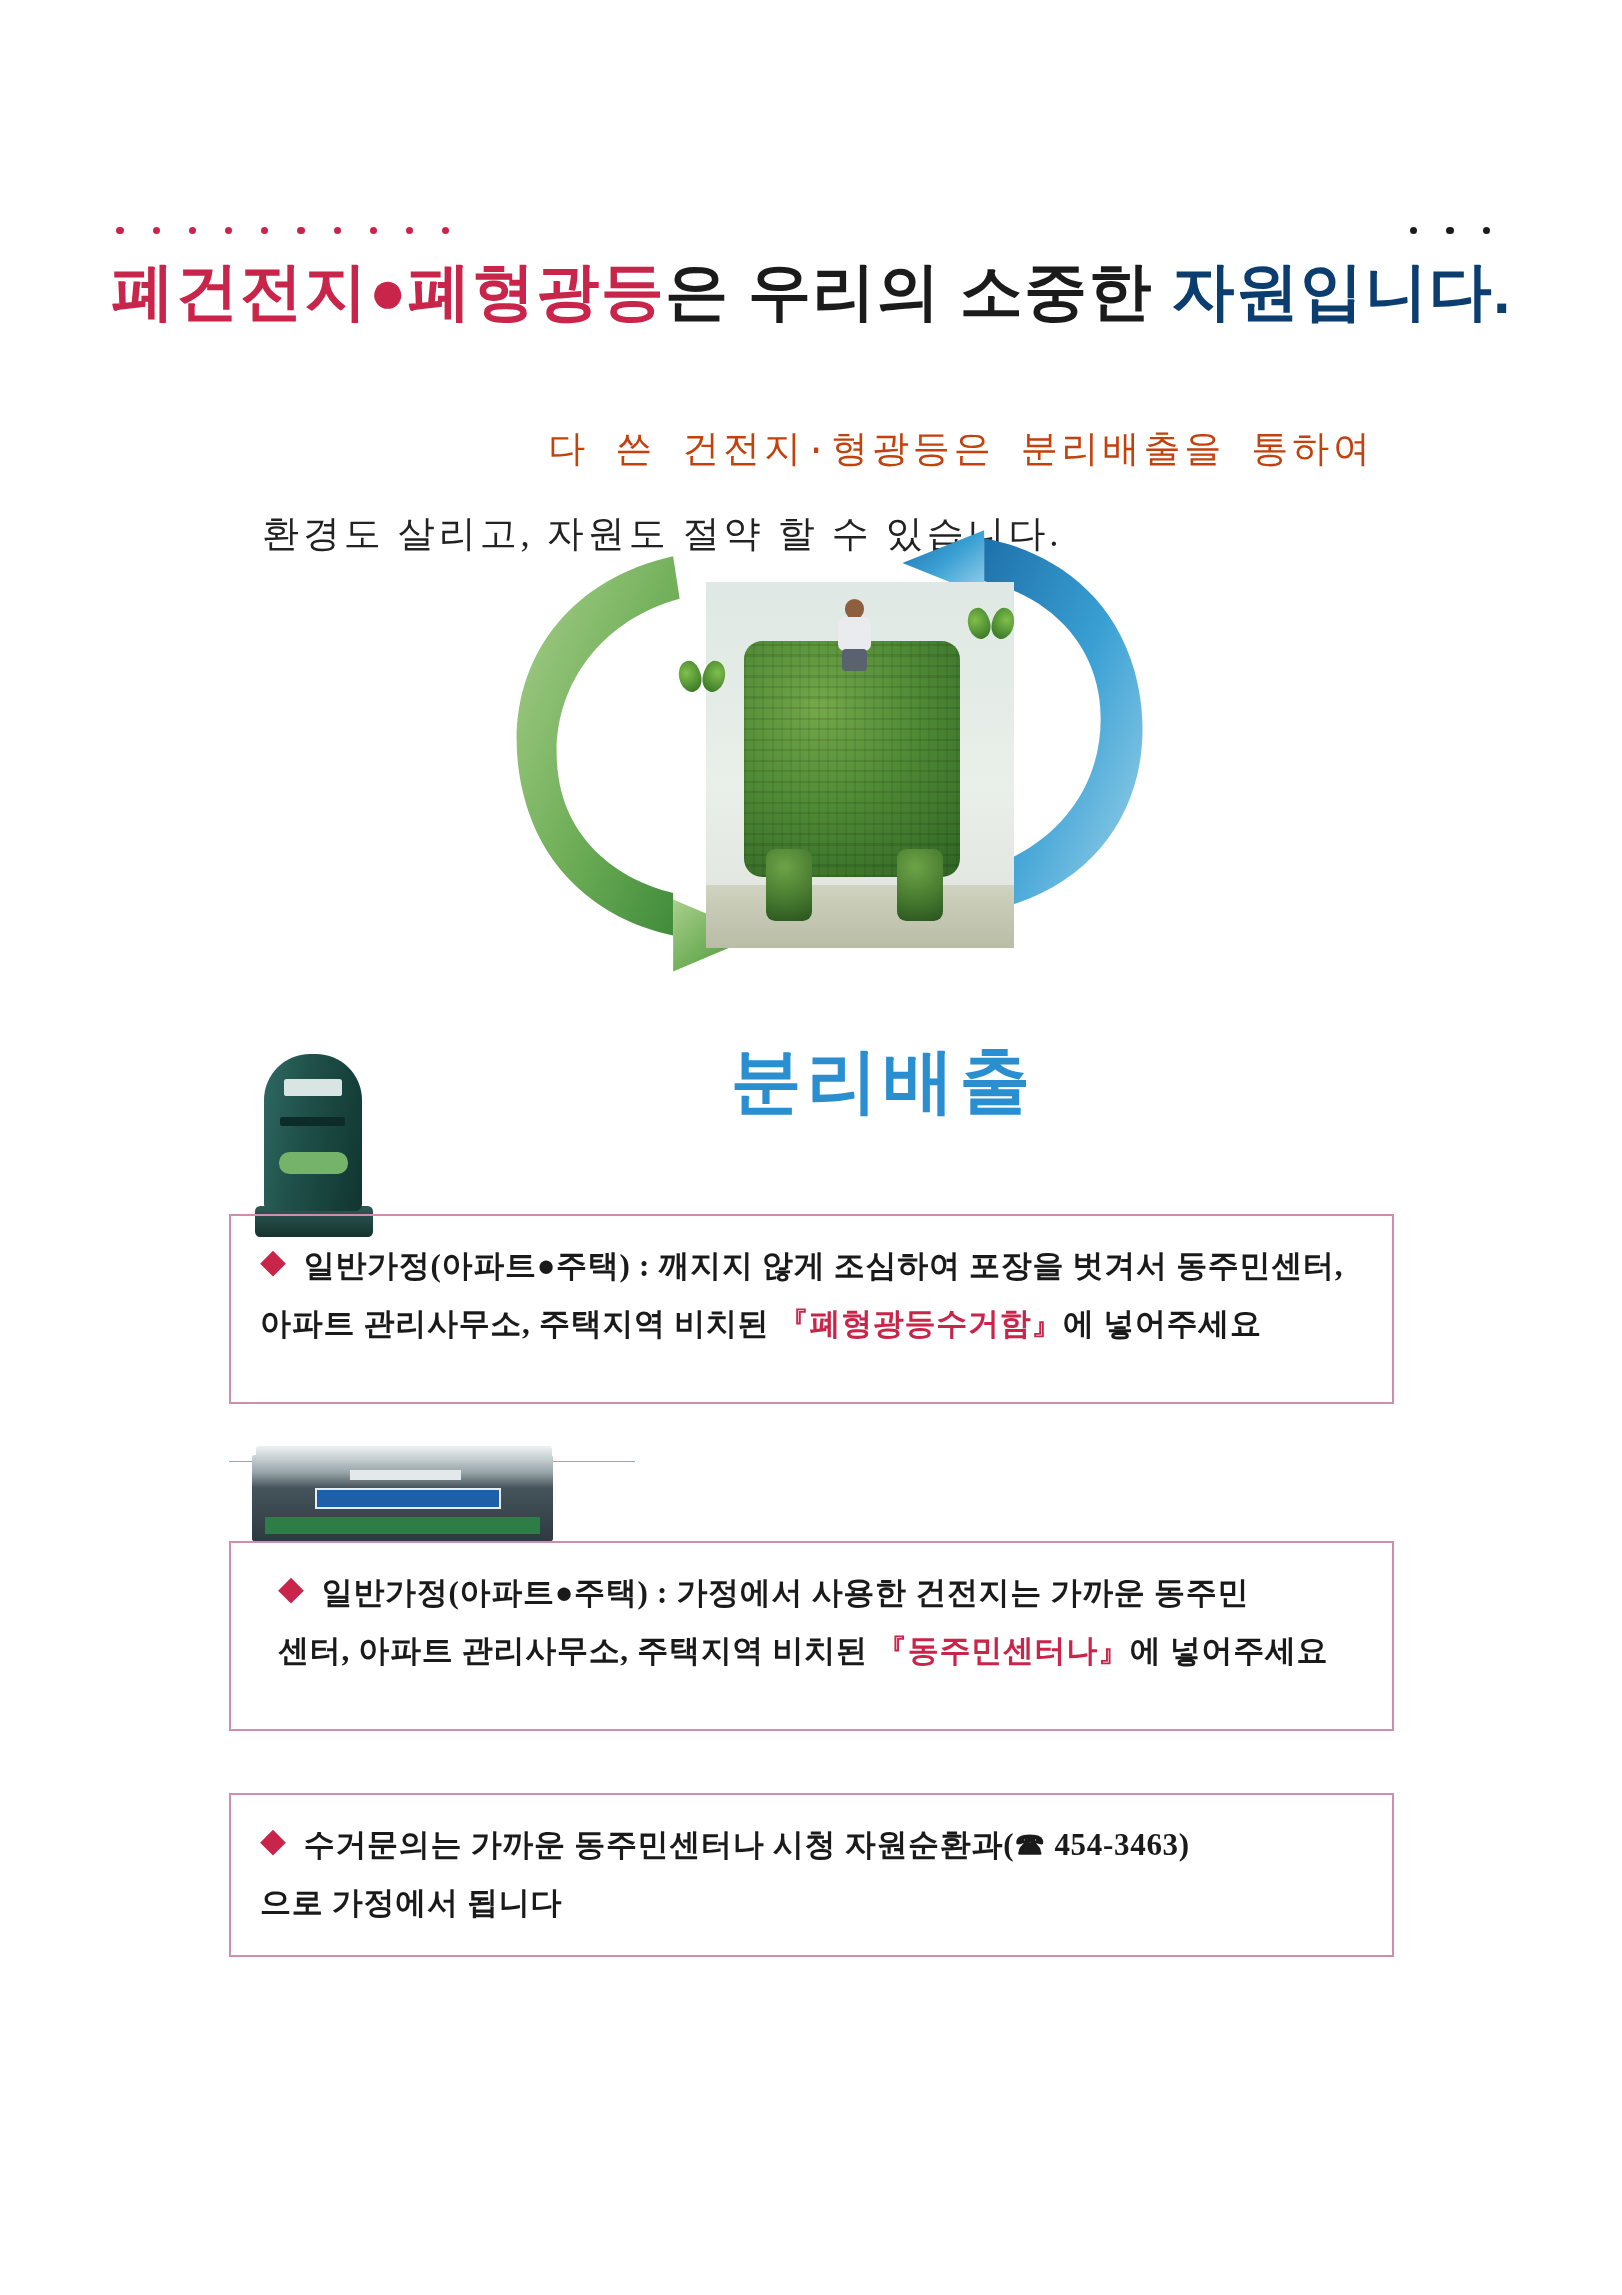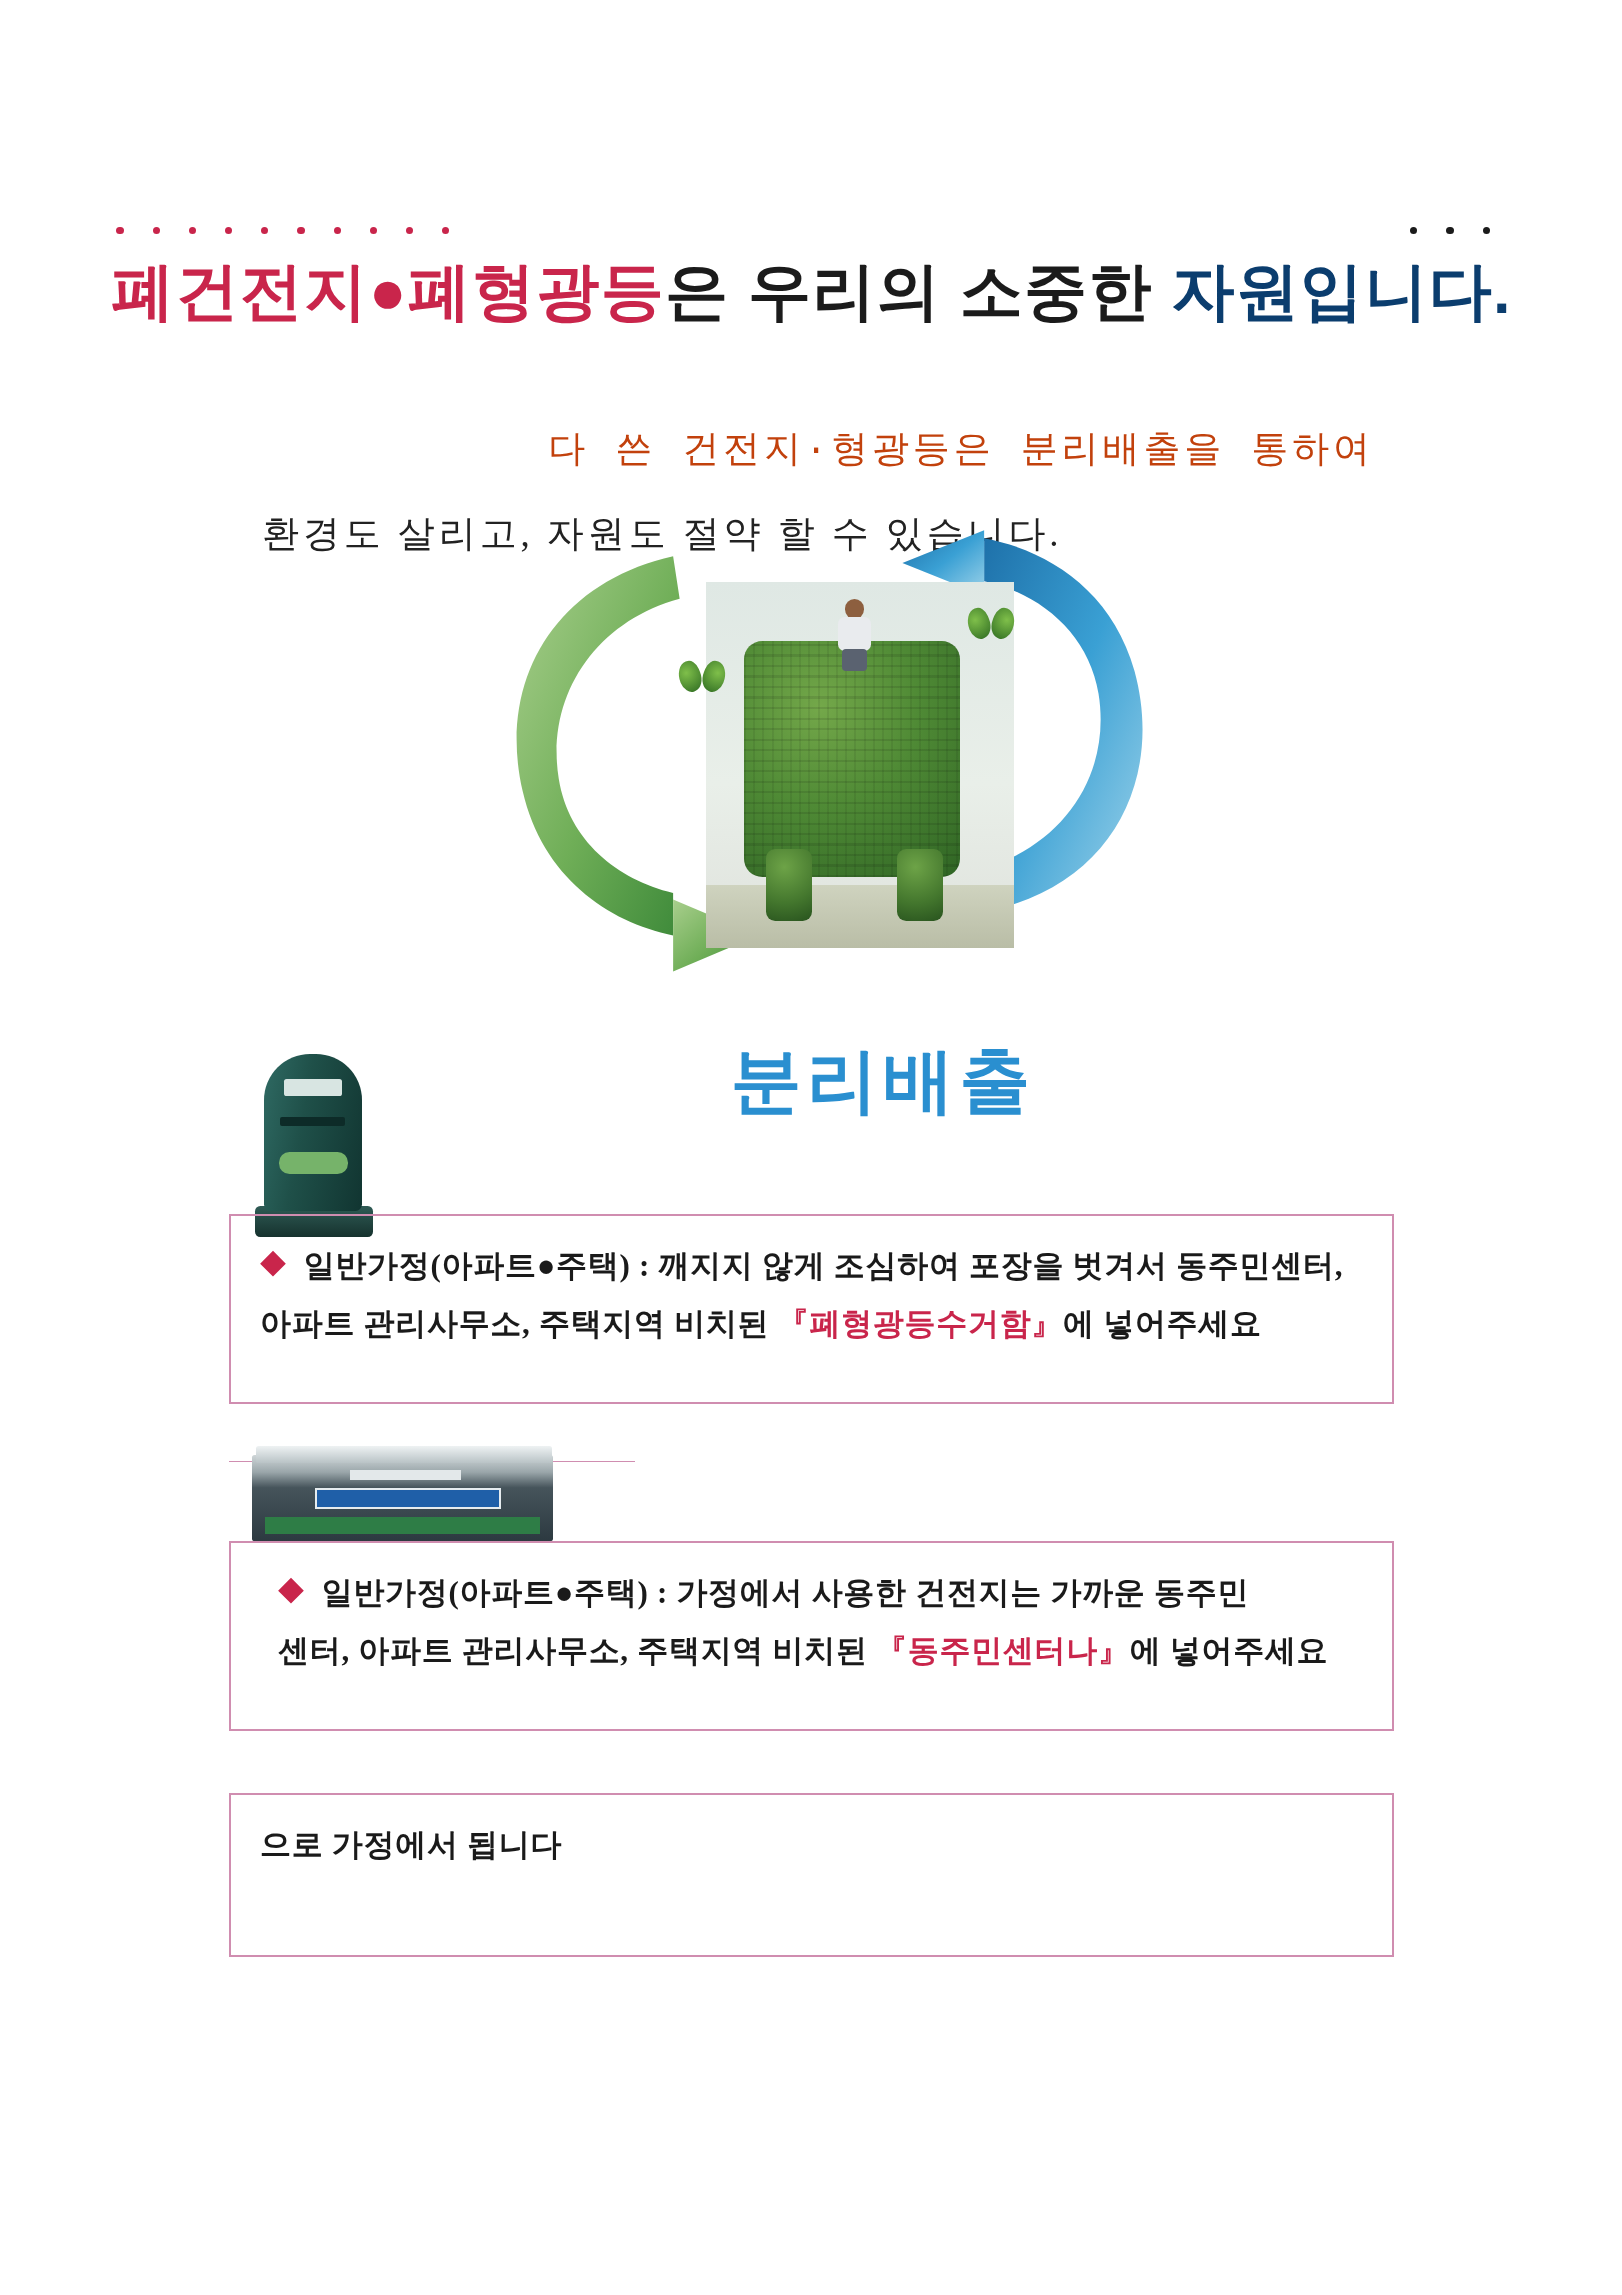--- a/index.html
+++ b/index.html
@@ -419,16 +419,19 @@
   <div class="info-line">
     <span class="bullet">◆</span><span>일반가정(아파트●주택) : 가정에서 사용한 건전지는 가까운 동주민</span>
   </div>
   <div class="info-line">
     <span>센터, 아파트 관리사무소, 주택지역 비치된 </span><span class="highlight">『동주민센터나』</span><span>에 넣어주세요</span>
   </div>
 </div>
 
 <div class="info-box" id="box-3">
   <div class="info-line">
+    <span class="bullet">◆</span><span>수거문의는 가까운 동주민센터나 시청 자원순환과(☎ 454-3463)</span>
+  </div>
+  <div class="info-line">
     <span>으로 가정에서 됩니다</span>
   </div>
 </div>
 
 
 </body></html>

